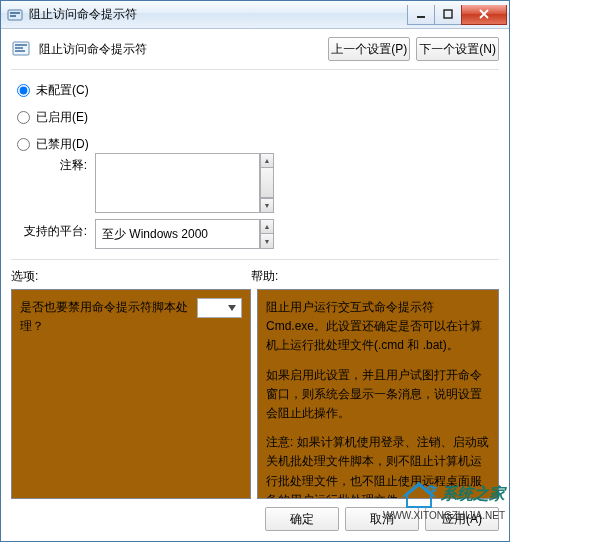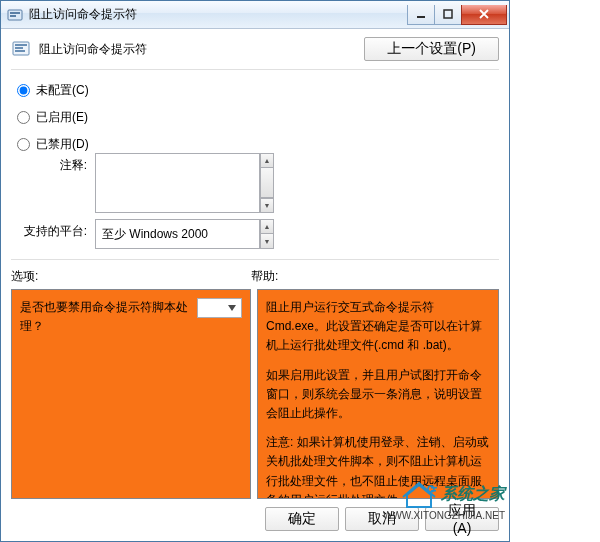--- a/index.html
+++ b/index.html
@@ -9,39 +9,39 @@
   .titlebar .app-icon { width: 16px; height: 16px; margin-right: 6px; }
   .titlebar .title-text { flex: 1; color: #000; font-size: 12px; }
   .win-btns { display: flex; height: 20px; margin-right: 2px; }
   .win-btn { width: 28px; height: 20px; border: 1px solid #8aa7c7; border-top: none; background: linear-gradient(to bottom,#f2f6fb,#dce8f5); display:flex; align-items:center; justify-content:center; margin-left:-1px; position:relative; }
   .win-btn.close { width: 46px; background: linear-gradient(to bottom,#f6a9a1,#d9593f 45%,#c9391d 46%,#e2735a); border-color:#a03020; }
   .win-btn svg { display:block; }
   .header { display: flex; align-items: center; padding: 8px 10px; }
   .header .hicon { width: 20px; height: 20px; margin-right: 8px; }
   .header .htitle { flex: 1; font-size: 12px; }
   .header .nav-btns { display: flex; gap: 6px; }
-  .btn { height: 24px; border: 1px solid #acacac; background: linear-gradient(to bottom,#fdfdfd,#ececec); padding: 0 22px; font-size: 14px; display:inline-flex; align-items:center; justify-content:center; cursor: default; border-radius:2px; }
+  .btn { height: 24px; border: 1px solid #acacac; background: linear-gradient(to bottom,#fdfdfd,#ececec); padding: 0 2px; font-size: 12px; display:inline-flex; align-items:center; justify-content:center; cursor: default; border-radius:2px; }
   .divider { height: 1px; background: #e0e0e0; margin: 0 10px; }
   .config-row { display: flex; padding: 8px 10px 4px 16px; align-items:flex-start;flex-direction:column; }
   .radio-col { width: 88px; display:flex; flex-direction:column; gap:10px; padding-top:4px; }
   .radio-item { display:flex; align-items:center; gap:6px; font-size:12px; }
   .radio-item input { margin:0; width:13px; height:13px; }
   .field-col { flex:1; display:flex; flex-direction:column; gap:6px; }
   .field-row { display:flex; align-items:flex-start; gap:8px; }
   .field-label { width:70px; text-align:right; padding-top:4px; color:#000; }
   .textarea { flex:1; height:60px; border:1px solid #abadb3; background:#fff; padding:3px 4px; font-family:inherit; font-size:12px; resize:none; }
   .spin { width:14px; display:flex; flex-direction:column; }
   .spin-btn { height:15px; border:1px solid #abadb3; background:linear-gradient(to bottom,#f7f7f7,#e1e1e1); display:flex; align-items:center; justify-content:center; font-size:7px; color:#555; }
   .spin-wrap { display:flex; }
   .platform-input { flex:1; height:30px; border:1px solid #abadb3; padding:4px 6px; background:#fff; display:flex; align-items:center; }
   .section-labels { display:flex; padding: 8px 10px 4px 10px; font-size:12px; }
   .section-labels .left { width: 240px; }
   .section-labels .right { flex:1; }
   .panels { display:flex; gap:6px; padding: 0 10px; flex:1; min-height:0; }
-  .panel { border:1px solid #828790; background:#f97316; padding:8px; overflow:auto; font-size:12px; line-height:1.6; }
+  .panel { border:1px solid #828790; background:#a16207; padding:8px; overflow:auto; font-size:12px; line-height:1.6; }
   .panel.left { width: 240px; display:flex; gap:8px; align-items:flex-start; }
   .panel.right { flex:1; }
   .dropdown { width:50px; height:20px; border:1px solid #abadb3; background:#fff; display:flex; align-items:center; justify-content:flex-end; padding-right:2px; }
   .dropdown .caret { width:14px; height:14px; display:flex; align-items:center; justify-content:center; }
   .footer { display:flex; justify-content:flex-end; gap:6px; padding:8px 10px 10px; }
   .watermark { position:absolute; right:4px; bottom:32px; display:flex; align-items:center; gap:4px; pointer-events:none; opacity:0.95; }
   .watermark .wm-text { font-size:16px; font-weight:bold; font-style:italic; color:#0f766e; }
   .watermark .wm-url { position:absolute; right:0; bottom:-12px; font-size:10px; color:#333; }
   .help-text p { margin:0 0 10px 0; }
 </style>
@@ -83,20 +83,21 @@
       <svg width="20" height="20" viewBox="0 0 20 20">
           <rect x="2" y="3" width="16" height="13" rx="1" fill="#eef4fb" stroke="#6a8fb5"></rect>
           <rect x="4" y="5" width="12" height="2" fill="#6a8fb5"></rect>
           <rect x="4" y="8" width="8" height="2" fill="#6a8fb5"></rect>
           <rect x="4" y="11" width="10" height="2" fill="#6a8fb5"></rect>
         </svg>
     </span>
     <span class="htitle">阻止访问命令提示符</span>
     <div class="nav-btns">
       <button class="btn">上一个设置(P)</button>
+      <button class="btn">下一个设置(N)</button>
     </div>
   </div>
 
   <div class="divider"></div>
 
   <div class="config-row">
     <div class="radio-col">
       <label class="radio-item">
         <input type="radio" name="state" checked="" style="">
         <span>未配置(C)</span>

